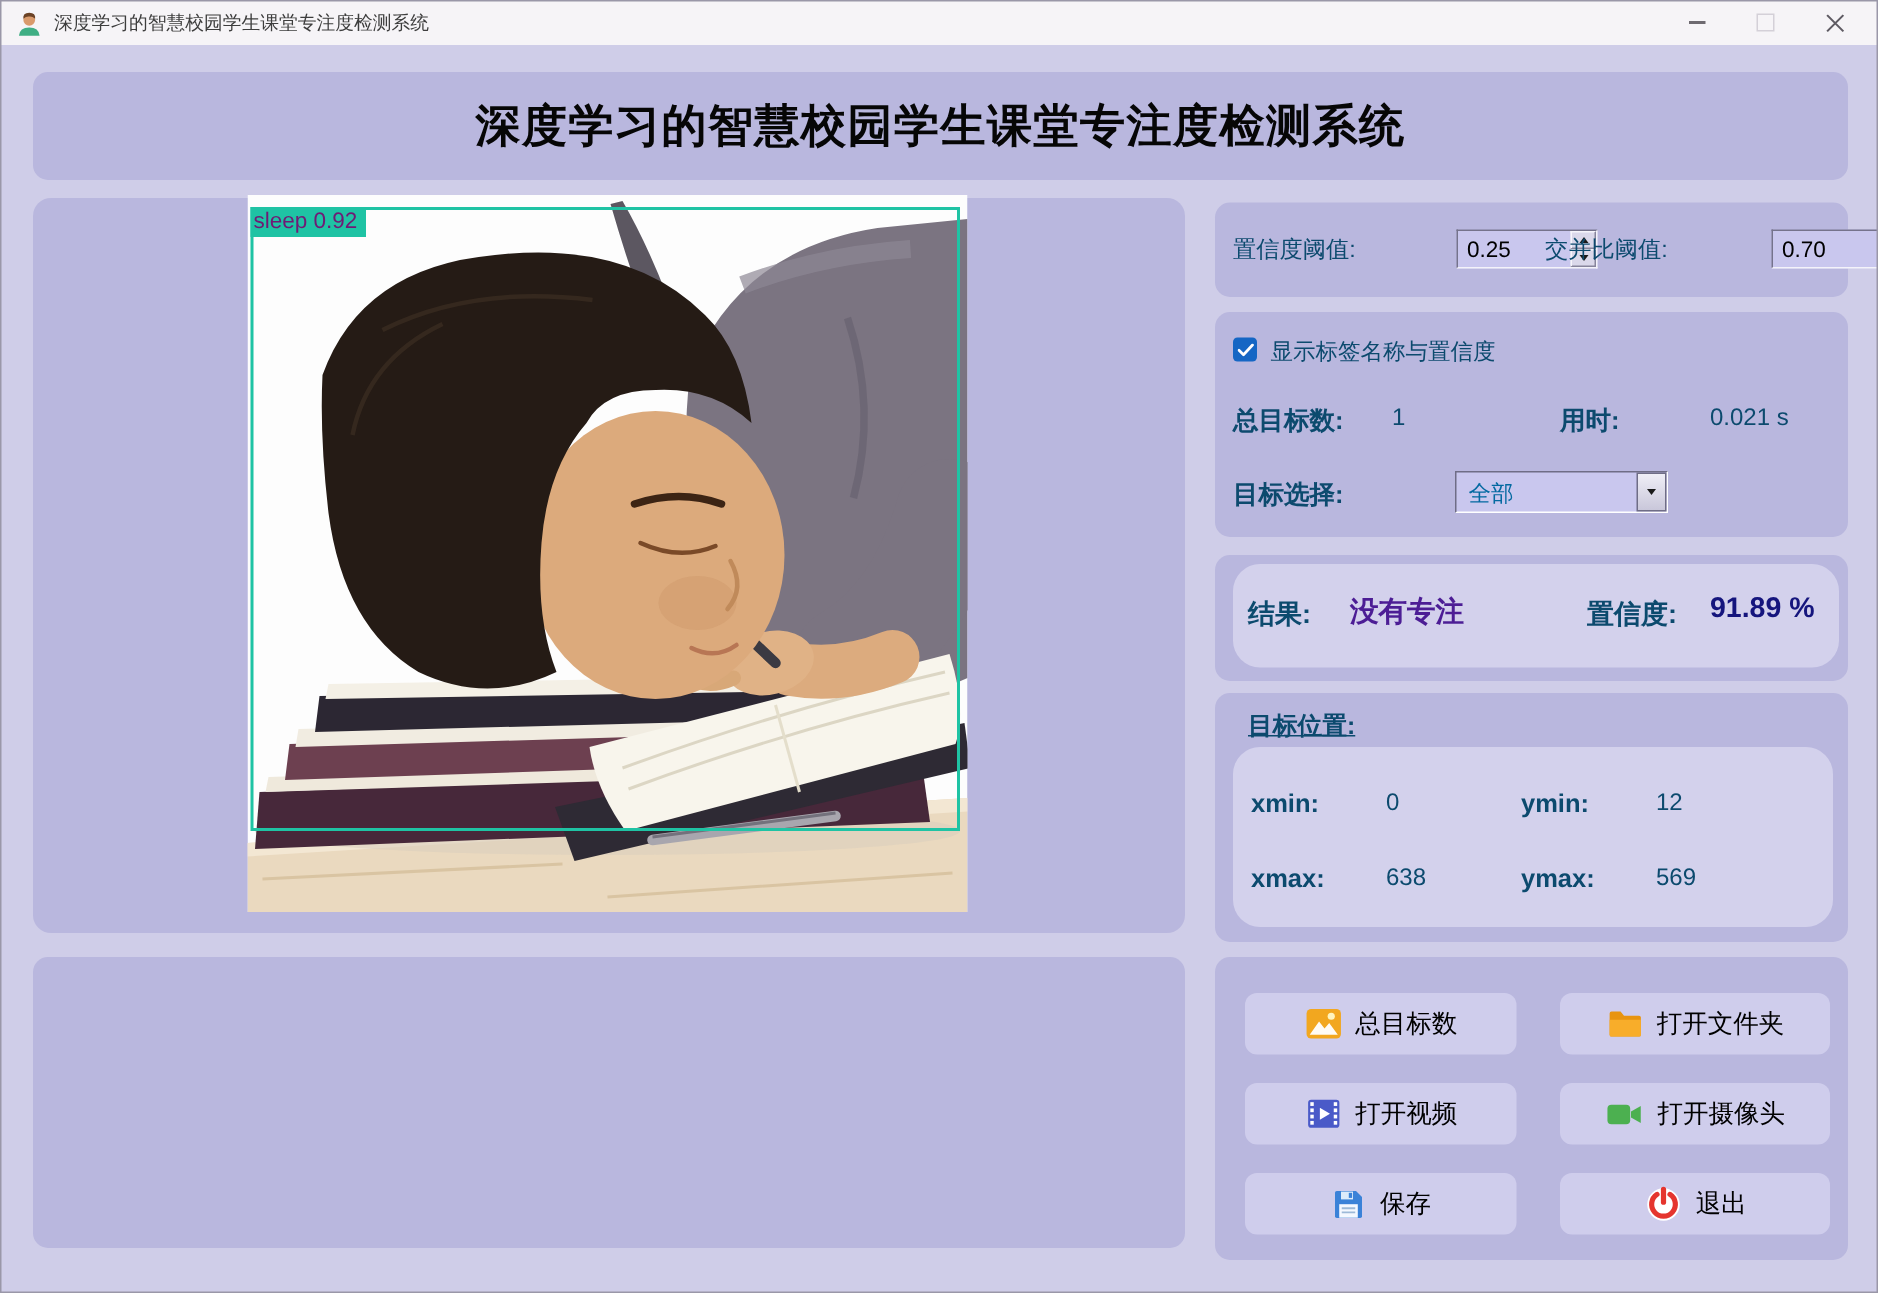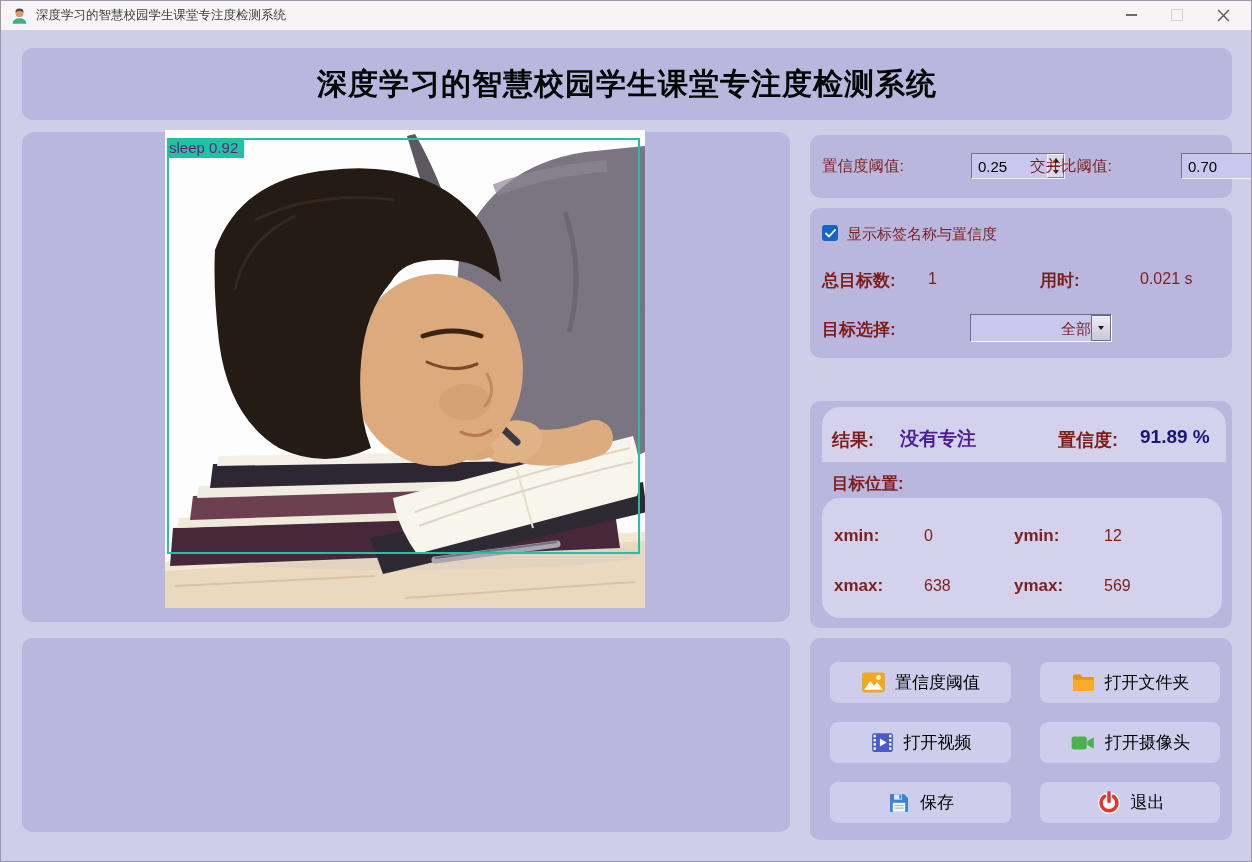--- a/index.html
+++ b/index.html
@@ -33,28 +33,28 @@
   .photo svg { position:absolute; left:0; top:0; }
   .bbox { position:absolute; left:2px; top:8px; width:473px; height:416px;
     border:2px solid #1fc3a4; box-sizing:border-box; }
   .bbox-label { position:absolute; left:-2px; top:-2px; background:#1fc3a4; color:#701a75;
     font-size:15px; line-height:19px; padding:0 6px 1px 2px; white-space:nowrap; }
 
   
   .panel { position:absolute; left:810px; width:422px; background:#b9b7de; border-radius:10px; }
   .p1 { top:135px; height:63px; }
   .p2 { top:208px; height:150px; }
-  .p3 { top:370px; height:84px;margin-top:31px; }
+  .p3 { top:370px; height:84px; }
   .p4 { top:462px; height:166px; }
   .p5 { top:638px; height:202px; }
   .inner-card { position:absolute; background:#d3d1ec; border-radius:18px; }
   .p3 .inner-card { left:12px; top:6px; right:6px; bottom:9px; }
   .p4 .inner-card { left:12px; top:36px; right:10px; bottom:10px; }
 
-  .t { position:absolute; white-space:nowrap; color:#7f1d1d; }
+  .t { position:absolute; white-space:nowrap; color:#0c4a6e; }
   .t.b { font-weight:bold; }
 
   
   .spinbox { position:absolute; height:26px; background:#c9c7ee; box-sizing:border-box;
     border-top:1px solid #75738c; border-left:1px solid #75738c;
     border-bottom:1px solid #f4f3fa; border-right:1px solid #f4f3fa;
     display:flex; cursor:text;margin-left:48px; }
   .spin-value { flex:1; font-size:15px; padding:4px 0 0 6px; color:#000; }
   .spin-arrows { width:17px; display:flex; flex-direction:column; }
   .spin-btn { flex:1; background:#dad8ea; box-sizing:border-box;
@@ -65,21 +65,21 @@
 
   
   .checkbox { position:absolute; width:16px; height:16px; background:#1566c4; border-radius:3px;
     display:flex; align-items:center; justify-content:center; cursor:pointer; }
 
   
   .combo { position:absolute; height:28px; background:#c9c7ee; box-sizing:border-box;
     border-top:1px solid #6f6d86; border-left:1px solid #6f6d86;
     border-bottom:1px solid #ffffff; border-right:1px solid #ffffff;
     display:flex; cursor:pointer; }
-  .combo-value { flex:1; font-size:15px; padding:5px 0 0 8px; color:#7f1d1d;text-align:right; }
+  .combo-value { flex:1; font-size:15px; padding:5px 0 0 8px; color:#0369a1; }
   .combo-btn { width:20px; background:linear-gradient(#efeef6,#c9c7da); box-sizing:border-box;
     border:1px solid #6f6d86; display:flex; align-items:center; justify-content:center; }
 
   
   .res-green { color:#4c1d95; }
   .res-navy  { color:#15157d; }
 
   
   .btn { position:absolute; background:#cfcdec; border-radius:8px; display:flex;
     align-items:center; justify-content:center; gap:9px; font-size:17px; color:#000; cursor:pointer; }
@@ -230,42 +230,42 @@
 
 <div class="panel p3">
   <div class="inner-card"></div>
   <span class="t b" style="left:22px; top:27px; font-size:18px;">结果:</span>
   <span class="t b res-green" style="left:90px; top:25px; font-size:19px;">没有专注</span>
   <span class="t b" style="left:248px; top:27px; font-size:18px;">置信度:</span>
   <span class="t b res-navy" style="left:330px; top:25px; font-size:19px;">91.89 %</span>
 </div>
 
 <div class="panel p4">
-  <span class="t b" style="left:22px; top:11px; font-size:16.5px;">目标位置:</span>
+  <span class="t b" style="left:22px; top:11px; font-size:16.5px;text-decoration:underline;">目标位置:</span>
   <div class="inner-card">
     <span class="t b" style="left:12px; top:28px; font-size:17px;">xmin:</span>
     <span class="t" style="left:102px; top:29px; font-size:16px;">0</span>
     <span class="t b" style="left:192px; top:28px; font-size:17px;">ymin:</span>
     <span class="t" style="left:282px; top:29px; font-size:16px;">12</span>
     <span class="t b" style="left:12px; top:78px; font-size:17px;">xmax:</span>
     <span class="t" style="left:102px; top:79px; font-size:16px;">638</span>
     <span class="t b" style="left:192px; top:78px; font-size:17px;">ymax:</span>
     <span class="t" style="left:282px; top:79px; font-size:16px;">569</span>
   </div>
 </div>
 
 <div class="panel p5"></div>
 
 <div class="btn b1">
   <svg width="25" height="25" viewBox="0 0 24 24">
     <rect x="1" y="2.5" width="22" height="19" rx="3" fill="#f2a71f"></rect>
     <circle cx="16.8" cy="7.2" r="2.3" fill="#fff4bd"></circle>
     <path d="M3,19 L9,10.5 L12.5,15 L15.5,11.5 L21,19 Z" fill="#ffffff" opacity="0.95"></path>
   </svg>
-  <span>置信度阈值</span>
+  <span>总目标数</span>
 </div>
 
 <div class="btn b2">
   <svg width="25" height="25" viewBox="0 0 24 24">
     <path d="M2,5.5 Q2,4.2 3.2,4.2 L9,4.2 L11.2,6.8 L20.8,6.8 Q22,6.8 22,8 L22,19 Q22,20.2 20.8,20.2 L3.2,20.2 Q2,20.2 2,19 Z" fill="#e8940f"></path>
     <path d="M2,9.4 L22,9.4 L22,19 Q22,20.2 20.8,20.2 L3.2,20.2 Q2,20.2 2,19 Z" fill="#f8ad2a"></path>
   </svg>
   <span>打开文件夹</span>
 </div>
 

